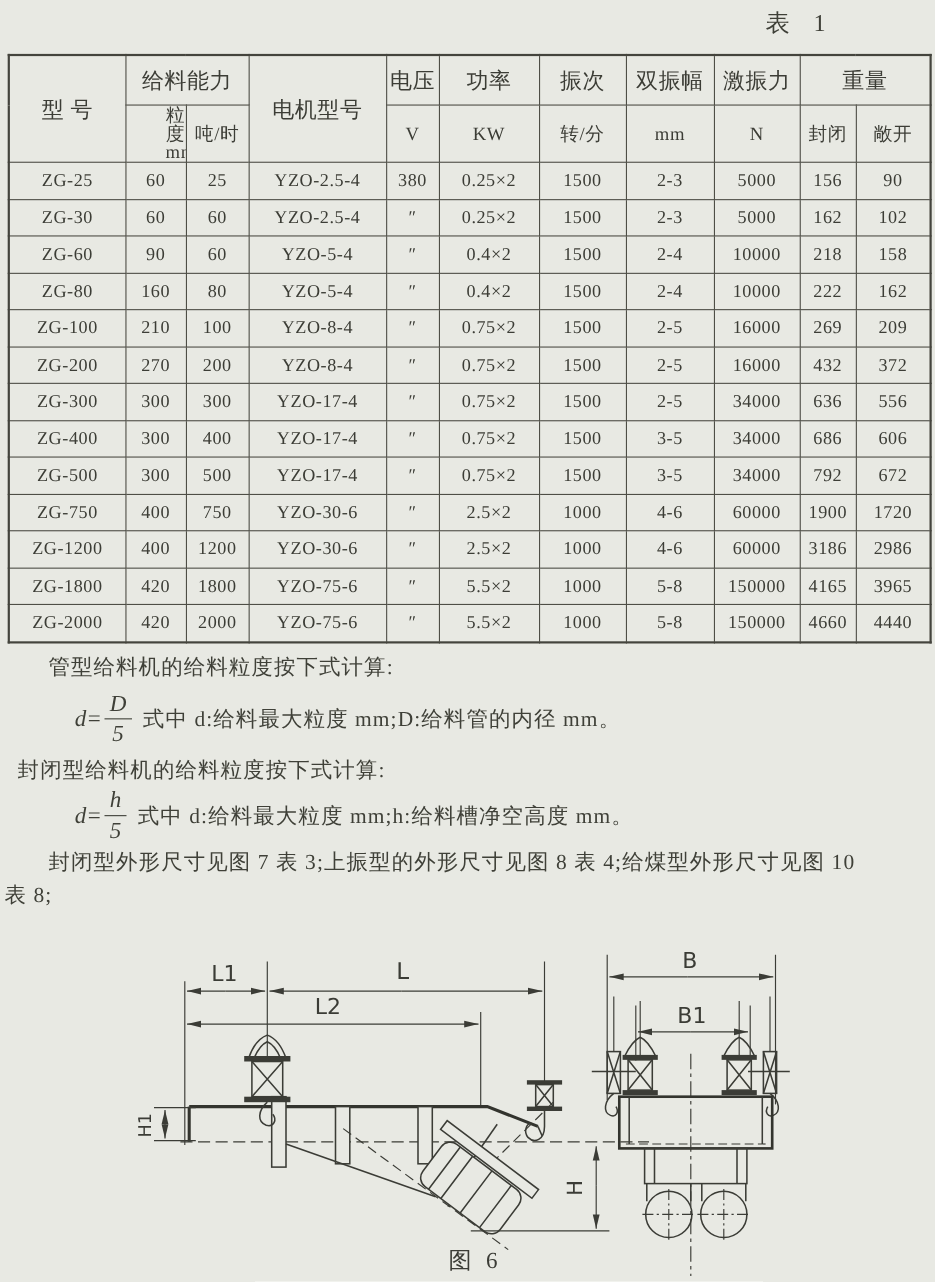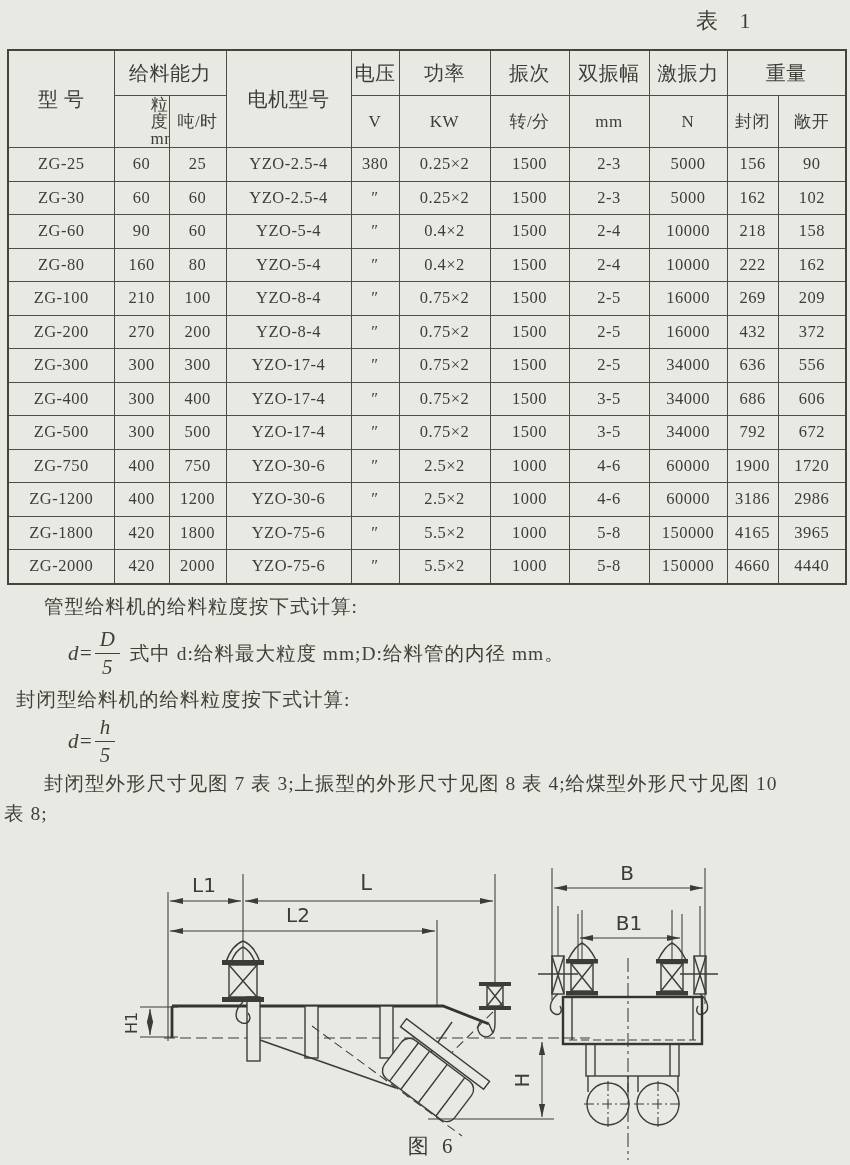--- a/index.html
+++ b/index.html
@@ -280,20 +280,21 @@
   <div class="abs note" style="left:16px; top:686px;">封闭型给料机的给料粒度按下式计算:</div>
 
   <div class="abs formula-row" style="left:68px; top:712px;">
     <span class="frac-group">
       <span>d=</span>
       <span class="frac">
         <span class="num">h</span>
         <span class="den">5</span>
       </span>
     </span>
+    <span class="formula-desc">式中 d:给料最大粒度 mm;h:给料槽净空高度 mm。</span>
   </div>
 
   <div class="abs note" style="left:44px; top:770px;">封闭型外形尺寸见图 7 表 3;上振型的外形尺寸见图 8 表 4;给煤型外形尺寸见图 10</div>
   <div class="abs note" style="left:4px; top:800px;">表 8;</div>
 
   <svg class="fig-svg" width="790" height="318" viewBox="60 843 790 318">
     <defs>
       <marker id="arr" markerWidth="14" markerHeight="9" refX="13" refY="4.5" orient="auto" markerUnits="userSpaceOnUse">
         <path d="M0,1.4 L13,4.5 L0,7.6 Z" fill="#3b3c36"></path>
       </marker>

